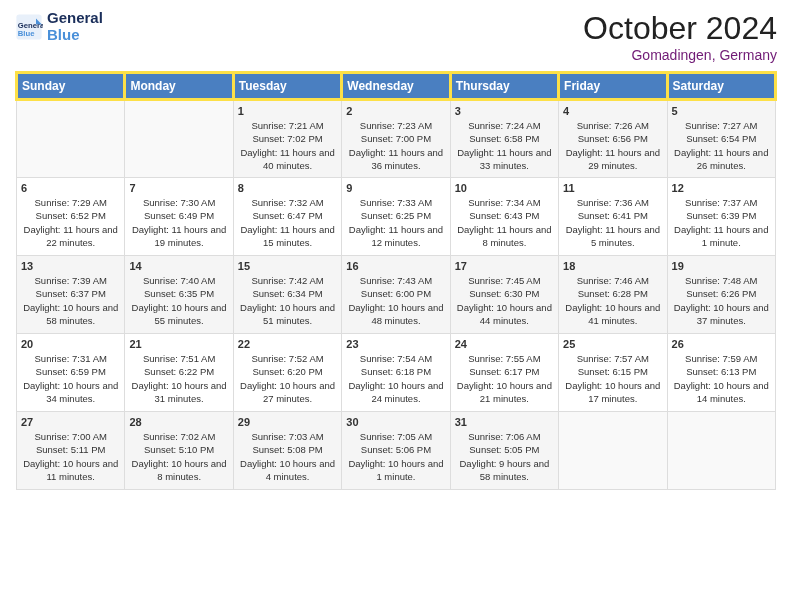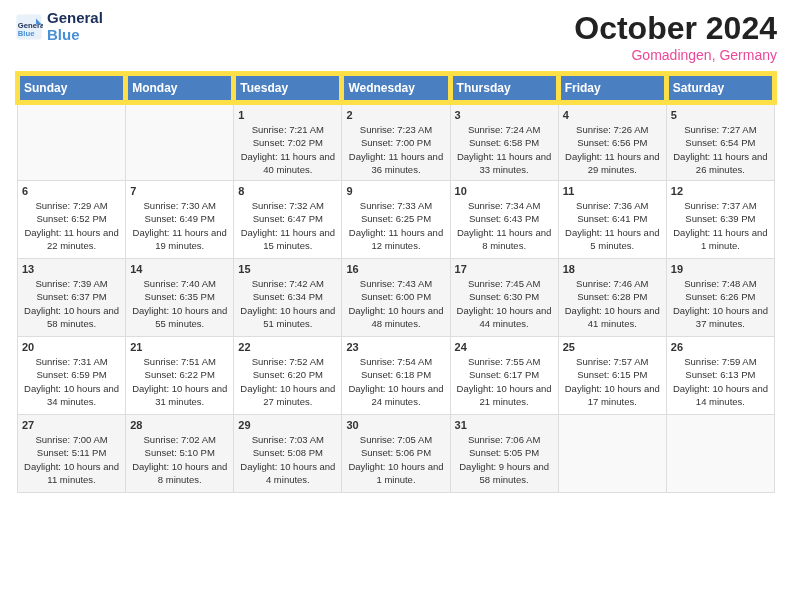--- a/index.html
+++ b/index.html
@@ -29,42 +29,42 @@
     }
     .logo-icon {
       width: 28px;
       height: 28px;
     }
     .title-block {
       text-align: right;
     }
     .month-title {
       font-size: 32px;
-      font-weight: bold;
+      font-weight: normal;
       color: #222;
     }
     .location {
       font-size: 14px;
-      color: #ec4899;
+      color: #701a75;
     }
     table {
       width: 100%;
       border-collapse: collapse;
       table-layout: fixed;
     }
     thead tr {
       background: #4a7fc1;
     }
     thead th {
       color: #fff;
       font-size: 12px;
       font-weight: bold;
       padding: 5px 4px;
       text-align: left;
-      border: 5px solid #fde047;
+      border: 3px solid #fde047;
     }
     tbody tr {
       background: #fff;
     }
     tbody tr:nth-child(odd) {
       background: #f5f5f5;
     }
     tbody td {
       vertical-align: top;
       padding: 4px 4px;

